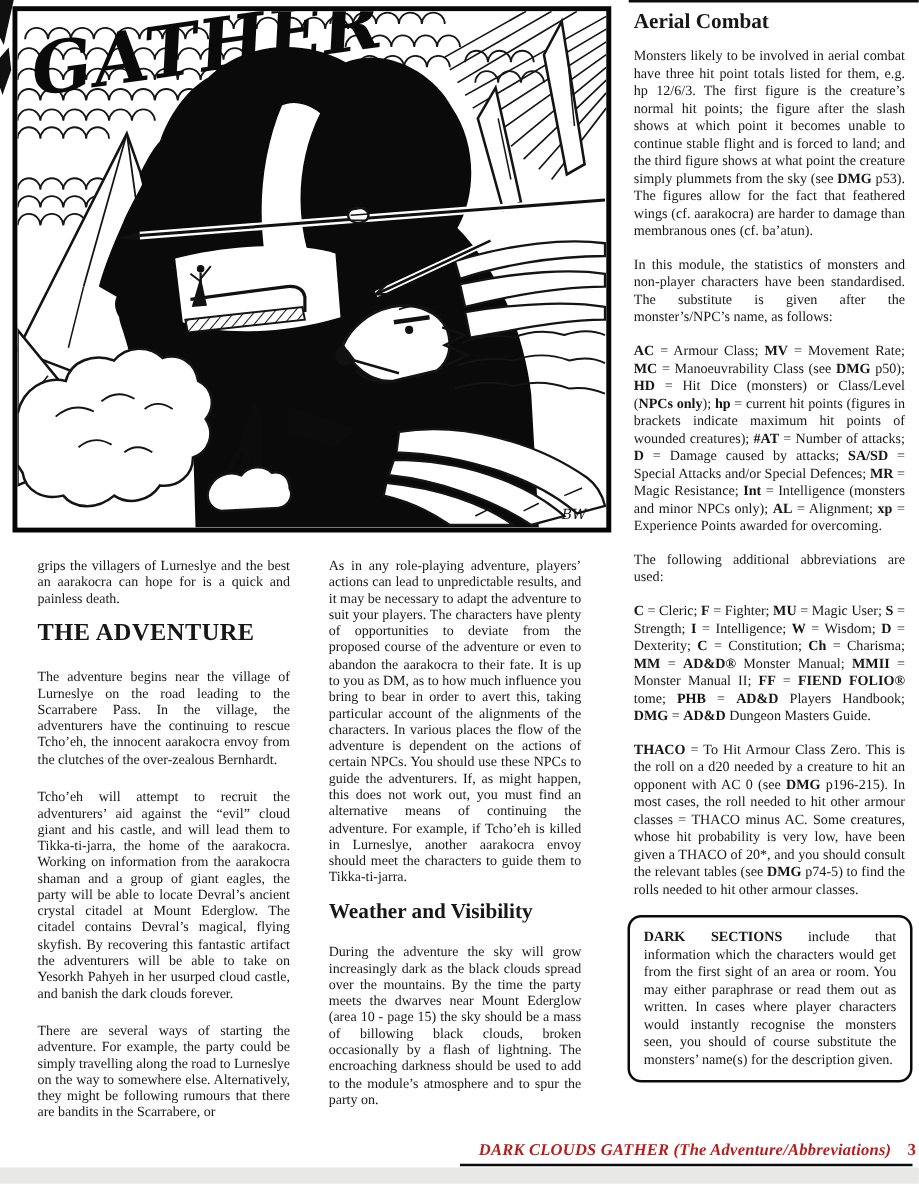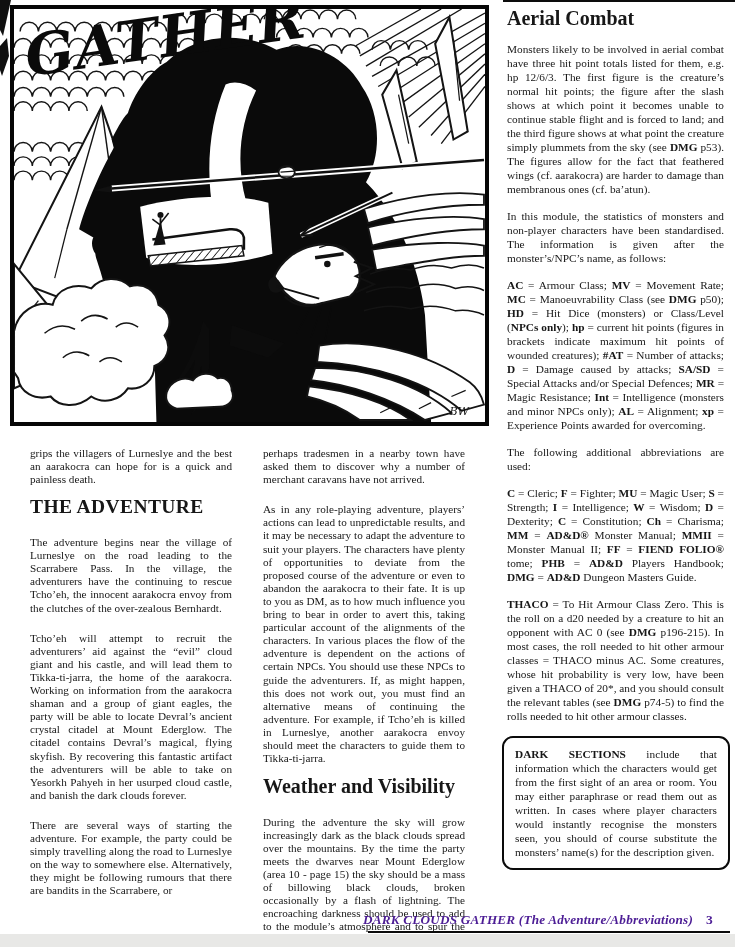--- a/index.html
+++ b/index.html
@@ -17,31 +17,31 @@
   .illustration svg{display:block;width:100%;height:100%;}
   .col{position:absolute;text-align:justify;}
   .col1{left:30px;top:430px;width:202px;font-size:11.2px;line-height:1.17;}
   .col2{left:263px;top:430px;width:202px;font-size:11.2px;line-height:1.17;}
   .col3{left:507px;top:6px;width:217px;font-size:11.3px;line-height:1.24;}
   .para{margin:17px 0 10px 0;}
   .col3 .para{margin:0 0 13px 0;}
   .heading{text-align:left;font-weight:bold;}
   .h1{font-size:19.5px;margin:0 0 12px 0;letter-spacing:.4px;}
   .col3 .h1{font-size:21px;margin:6px 0 13px 0;letter-spacing:.6px;}
-  .h2{font-size:20px;margin:7px 0 11px 0;}
+  .h2{font-size:17px;margin:7px 0 11px 0;}
   .col3 .h2:first-child{margin-top:0;}
   .bd{font-weight:bold;}
   .it{}
   .box{
     border:2.5px solid #0a0a0a;border-radius:11px;
     padding:9px 11px;margin:13px -6px 0 -5px;text-align:justify;
   }
   .footer{
-    position:absolute;right:22px;bottom:19px;white-space:nowrap;
-    font-weight:bold;font-style:italic;font-size:13.2px;letter-spacing:.2px;color:#4c1d95;
+    position:absolute;right:2px;bottom:19px;white-space:nowrap;
+    font-weight:bold;font-style:italic;font-size:13.2px;letter-spacing:.2px;color:#b91c1c;
   }
   .page-number{font-style:normal;margin-left:13px;font-size:13.5px;}
   .footer-rule{position:absolute;left:368px;right:5px;bottom:14px;border-top:2px solid #0c0c0c;}
   .scan-strip{position:absolute;left:0;right:0;bottom:0;height:13px;background:#e8e8e6;}
 </style>
 </head>
 <body>
 
 <div class="top-rule"></div>
 
@@ -198,29 +198,28 @@
 </div>
 
 <div class="col col1">
     <p class="para"><span>grips the villagers of Lurneslye and the best an aarakocra can hope for is a quick and painless death.</span></p>
     <div class="heading h1">THE ADVENTURE</div>
     <p class="para"><span>The adventure begins near the village of Lurneslye on the road leading to the Scarrabere Pass. In the village, the adventurers have the continuing to rescue Tcho’eh, the innocent aarakocra envoy from the clutches of the over-zealous Bernhardt.</span></p>
     <p class="para"><span>Tcho’eh will attempt to recruit the adventurers’ aid against the “evil” cloud giant and his castle, and will lead them to Tikka-ti-jarra, the home of the aarakocra. Working on information from the aarakocra shaman and a group of giant eagles, the party will be able to locate Devral’s ancient crystal citadel at Mount Ederglow. The citadel contains Devral’s magical, flying skyfish. By recovering this fantastic artifact the adventurers will be able to take on Yesorkh Pahyeh in her usurped cloud castle, and banish the dark clouds forever.</span></p>
     <p class="para"><span>There are several ways of starting the adventure. For example, the party could be simply travelling along the road to Lurneslye on the way to somewhere else. Alternatively, they might be following rumours that there are bandits in the Scarrabere, or</span></p>
   </div>
 <div class="col col2">
-    <p class="para"><span>perhaps tradesmen in a nearby town have asked them to discover why a number of merchant caravans have not arrived.</span></p>
     <p class="para"><span>As in any role-playing adventure, players’ actions can lead to unpredictable results, and it may be necessary to adapt the adventure to suit your players. The characters have plenty of opportunities to deviate from the proposed course of the adventure or even to abandon the aarakocra to their fate. It is up to you as DM, as to how much influence you bring to bear in order to avert this, taking particular account of the alignments of the characters. In various places the flow of the adventure is dependent on the actions of certain NPCs. You should use these NPCs to guide the adventurers. If, as might happen, this does not work out, you must find an alternative means of continuing the adventure. For example, if Tcho’eh is killed in Lurneslye, another aarakocra envoy should meet the characters to guide them to Tikka-ti-jarra.</span></p>
     <div class="heading h2">Weather and Visibility</div>
     <p class="para"><span>During the adventure the sky will grow increasingly dark as the black clouds spread over the mountains. By the time the party meets the dwarves near Mount Ederglow (area 10 - page 15) the sky should be a mass of billowing black clouds, broken occasionally by a flash of lightning. The encroaching darkness should be used to add to the module’s atmosphere and to spur the party on.</span></p>
   </div>
 <div class="col col3">
     <div class="heading h2">Aerial Combat</div>
     <p class="para"><span>Monsters likely to be involved in aerial combat have three hit point totals listed for them, e.g. hp 12/6/3. The first figure is the creature’s normal hit points; the figure after the slash shows at which point it becomes unable to continue stable flight and is forced to land; and the third figure shows at what point the creature simply plummets from the sky (see </span><span class="bd">DMG</span><span> p53). The figures allow for the fact that feathered wings (cf. aarakocra) are harder to damage than membranous ones (cf. ba’atun).</span></p>
-    <p class="para"><span>In this module, the statistics of monsters and non-player characters have been standardised. The information is given after the monster’s/NPC’s name, as follows:</span></p>
+    <p class="para"><span>In this module, the statistics of monsters and non-player characters have been standardised. The substitute is given after the monster’s/NPC’s name, as follows:</span></p>
     <p class="para"><span class="bd">AC</span><span> = Armour Class; </span><span class="bd">MV</span><span> = Movement Rate; </span><span class="bd">MC</span><span> = Manoeuvrability Class (see </span><span class="bd">DMG</span><span> p50); </span><span class="bd">HD</span><span> = Hit Dice (monsters) or Class/Level (</span><span class="bd">NPCs only</span><span>); </span><span class="bd">hp</span><span> = current hit points (figures in brackets indicate maximum hit points of wounded creatures); </span><span class="bd">#AT</span><span> = Number of attacks; </span><span class="bd">D</span><span> = Damage caused by attacks; </span><span class="bd">SA/SD</span><span> = Special Attacks and/or Special Defences; </span><span class="bd">MR</span><span> = Magic Resistance; </span><span class="bd">Int</span><span> = Intelligence (monsters and minor NPCs only); </span><span class="bd">AL</span><span> = Alignment; </span><span class="bd">xp</span><span> = Experience Points awarded for overcoming.</span></p>
     <p class="para"><span>The following additional abbreviations are used:</span></p>
     <p class="para"><span class="bd">C</span><span> = Cleric; </span><span class="bd">F</span><span> = Fighter; </span><span class="bd">MU</span><span> = Magic User; </span><span class="bd">S</span><span> = Strength; </span><span class="bd">I</span><span> = Intelligence; </span><span class="bd">W</span><span> = Wisdom; </span><span class="bd">D</span><span> = Dexterity; </span><span class="bd">C</span><span> = Constitution; </span><span class="bd">Ch</span><span> = Charisma; </span><span class="bd">MM</span><span> = </span><span class="bd">AD&amp;D®</span><span> Monster Manual; </span><span class="bd">MMII</span><span> = Monster Manual II; </span><span class="bd">FF</span><span> = </span><span class="bd">FIEND FOLIO®</span><span> tome; </span><span class="bd">PHB</span><span> = </span><span class="bd">AD&amp;D</span><span> Players Handbook; </span><span class="bd">DMG</span><span> = </span><span class="bd">AD&amp;D</span><span> Dungeon Masters Guide.</span></p>
     <p class="para"><span class="bd">THACO</span><span> = To Hit Armour Class Zero. This is the roll on a d20 needed by a creature to hit an opponent with AC 0 (see </span><span class="bd">DMG</span><span> p196-215). In most cases, the roll needed to hit other armour classes = THACO </span><span class="it">minus</span><span> AC. Some creatures, whose hit probability is very low, have been given a THACO of 20*, and you should consult the relevant tables (see </span><span class="bd">DMG</span><span> p74-5) to find the rolls needed to hit other armour classes.</span></p>
     <p class="box"><span class="bd">DARK SECTIONS</span><span> include that information which the characters would get from the first sight of an area or room. You may either paraphrase or read them out as written. In cases where player characters would instantly recognise the monsters seen, you should of course substitute the monsters’ name(s) for the description given.</span></p>
   </div>
 
 <div class="footer-rule"></div>
 <div class="footer">
   <span>DARK CLOUDS GATHER (The Adventure/Abbreviations)</span><span class="page-number">3</span>

